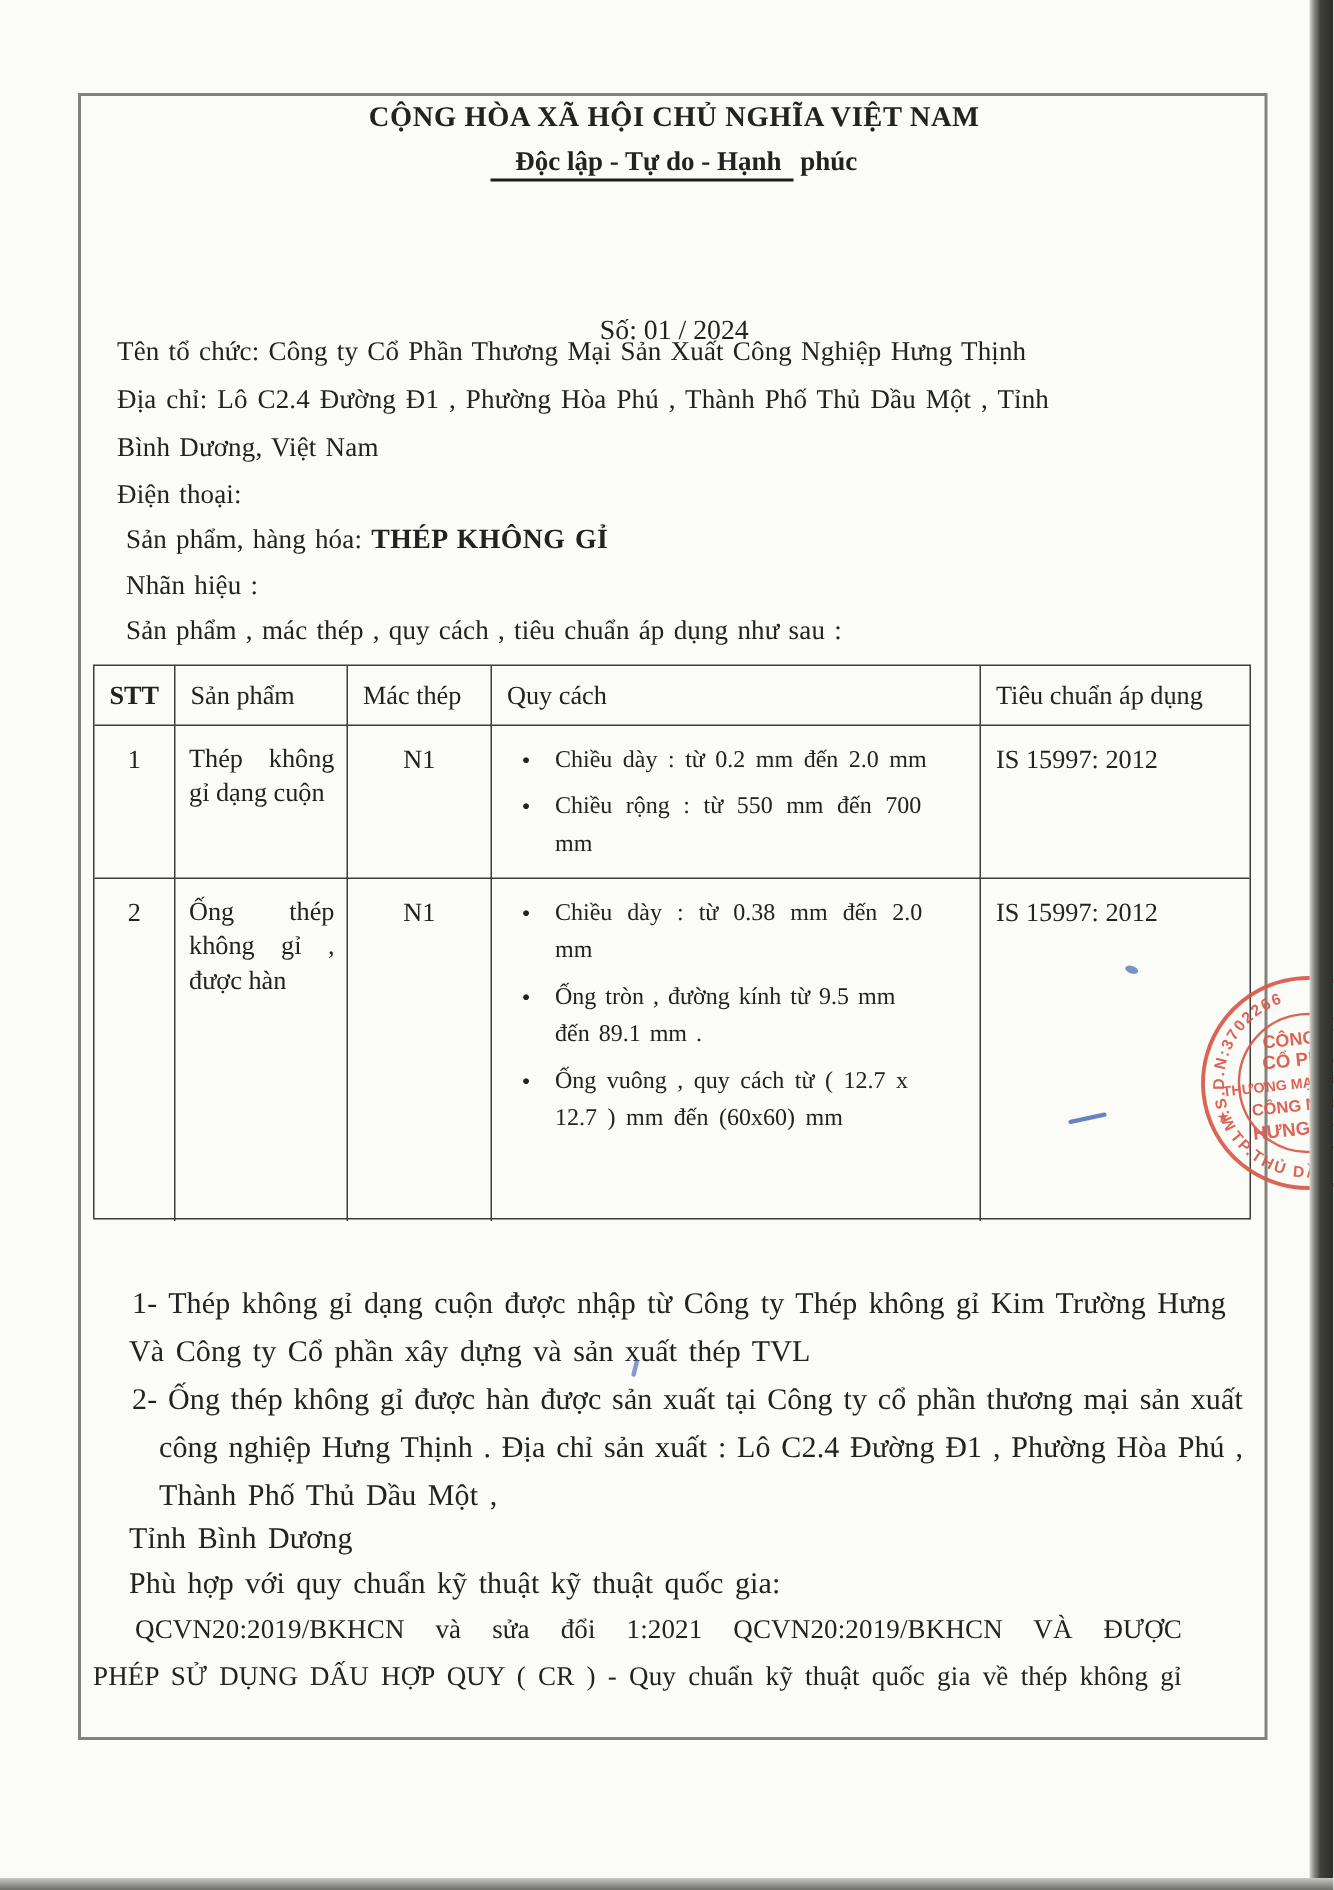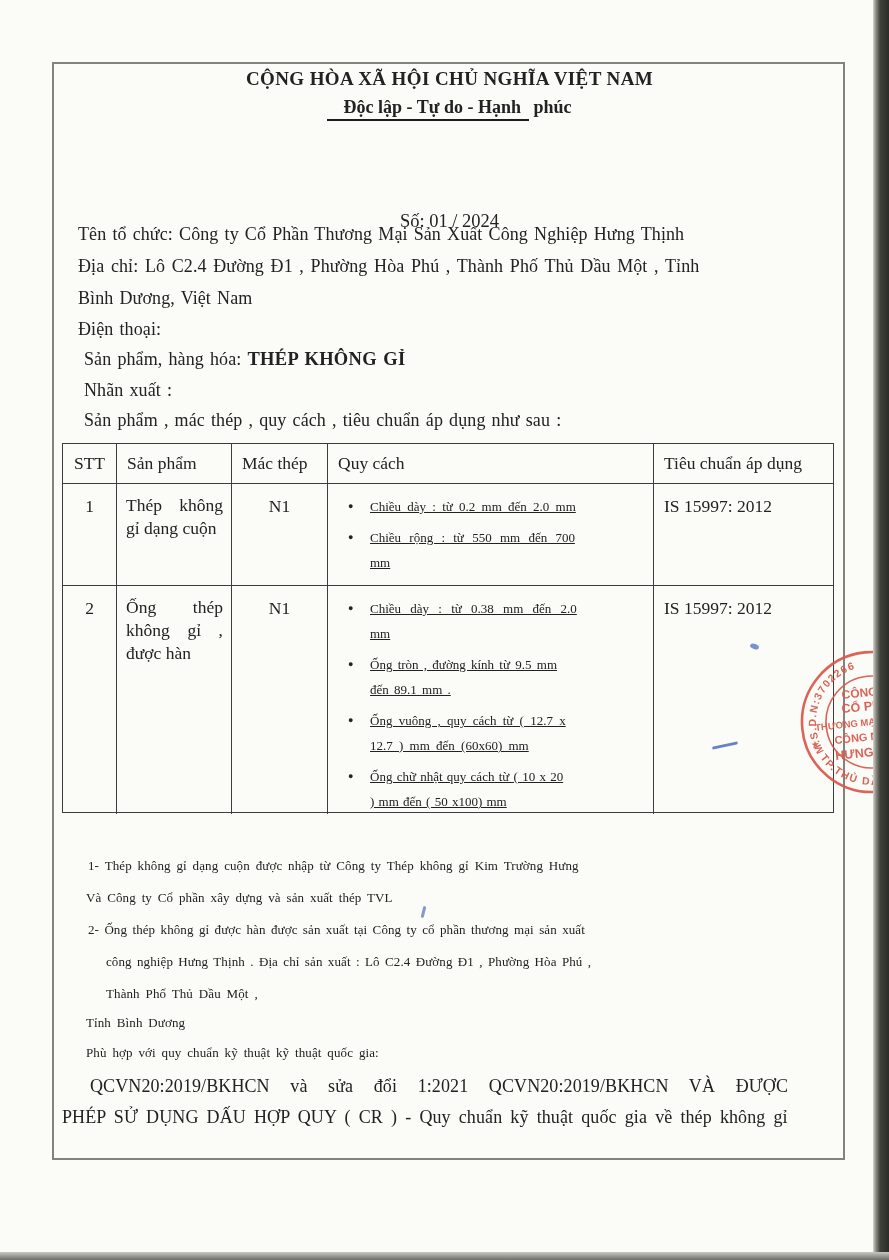--- a/index.html
+++ b/index.html
@@ -51,36 +51,36 @@
     grid-template-rows:40px 102px 228px;
     border:1.5px solid #3d3d3d;
     box-sizing:border-box;
     background:transparent;
     font-size:17.5px;
   }
   .cell{border-right:1.5px solid #3d3d3d;border-bottom:1.5px solid #3d3d3d;box-sizing:border-box;overflow:hidden;}
   .cell.last-col{border-right:none;}
   .cell.last-row{border-bottom:none;}
   .hcell{display:flex;align-items:center;padding-left:10px;}
-  .hcell.c{justify-content:center;padding-left:0;}
+  .hcell.c{justify-content:center;padding-left:0;font-weight:bold;}
   .cell.num{text-align:center;padding-top:12px;}
   .cell.prod{padding:10px 8px 0 9px;text-align:justify;white-space:normal;line-height:23px;}
   .cell.grade{text-align:center;padding-top:12px;}
   .cell.std{padding:12px 4px 0 10px;}
   ul.specs{list-style:none;margin:0;padding:10px 4px 0 12px;}
   ul.specs li{
     position:relative;padding-left:30px;margin-bottom:6px;
-    line-height:25px;font-size:13px;
-    white-space:pre-line;text-align:left;text-decoration:underline;
+    line-height:25px;font-size:16px;
+    white-space:pre-line;text-align:left;
   }
   ul.specs li::before{content:"●";position:absolute;left:8px;top:0;font-size:9px;line-height:25px;}
   .ws2{word-spacing:2px;} .ws3{word-spacing:3px;} .ws5{word-spacing:5px;} .ws6{word-spacing:6px;} .ws1{word-spacing:1px;}
 
   
-  .note{font-size:13px;letter-spacing:.1px;word-spacing:2.5px;}
+  .note{font-size:20px;letter-spacing:.1px;word-spacing:2.5px;}
   .n1l1{left:88px;top:858px;}
   .n1l2{left:86px;top:890px;}
   .n2l1{left:88px;top:922px;word-spacing:2px;}
   .n2l2{left:106px;top:954px;word-spacing:2px;}
   .n2l3{left:106px;top:986px;}
   .prov{left:86px;top:1015px;}
   .conf0{left:86px;top:1045px;}
   .conf1{left:90px;top:1076px;font-size:18px;word-spacing:16px;}
   .conf2{left:62px;top:1107px;font-size:18px;word-spacing:3.5px;}
 
@@ -103,21 +103,21 @@
 
   <div class="abs center-block nat-header">CỘNG HÒA XÃ HỘI CHỦ NGHĨA VIỆT NAM</div>
   <div class="abs center-block motto"><span class="uline">Độc lập - Tự do - Hạnh</span><span> phúc</span></div>
   <div class="abs center-block doc-number">Số: 01 / 2024</div>
 
   <div class="abs bodyline l-org1">Tên tổ chức: Công ty Cổ Phần Thương Mại Sản Xuất Công Nghiệp Hưng Thịnh</div>
   <div class="abs bodyline l-org2">Địa chỉ: Lô C2.4 Đường Đ1 , Phường Hòa Phú , Thành Phố Thủ Dầu Một , Tỉnh</div>
   <div class="abs bodyline l-org3">Bình Dương, Việt Nam</div>
   <div class="abs bodyline l-phone">Điện thoại:</div>
   <div class="abs bodyline l-prod"><span>Sản phẩm, hàng hóa: </span><b>THÉP KHÔNG GỈ</b></div>
-  <div class="abs bodyline l-brand">Nhãn xuất :</div>
+  <div class="abs bodyline l-brand">Nhãn hiệu :</div>
   <div class="abs bodyline l-intro">Sản phẩm , mác thép , quy cách , tiêu chuẩn áp dụng như sau :</div>
 
   <div class="doc-table">
 
     <div class="cell hcell c">STT</div>
     <div class="cell hcell">Sản phẩm</div>
     <div class="cell hcell">Mác thép</div>
     <div class="cell hcell">Quy cách</div>
     <div class="cell hcell last-col">Tiêu chuẩn áp dụng</div>
 
@@ -137,22 +137,20 @@
     <div class="cell prod last-row">Ống thép không gỉ , được hàn</div>
     <div class="cell grade last-row">N1</div>
     <div class="cell last-row">
       <ul class="specs">
         <li class="ws6">Chiều dày : từ 0.38 mm đến 2.0
 mm</li>
         <li class="ws2">Ống tròn , đường kính từ 9.5 mm
 đến 89.1 mm .</li>
         <li class="ws3">Ống vuông , quy cách từ ( 12.7 x
 12.7 ) mm đến (60x60) mm</li>
-        <li class="ws1">Ống chữ nhật quy cách từ ( 10 x 20
-) mm đến ( 50 x100) mm</li>
       </ul>
     </div>
     <div class="cell std last-col last-row">IS 15997: 2012</div>
   </div>
 
   <div class="abs note n1l1">1-  Thép không gỉ dạng cuộn được nhập từ Công ty Thép không gỉ Kim Trường Hưng</div>
   <div class="abs note n1l2">Và Công ty Cổ phần xây dựng và sản xuất thép TVL</div>
   <div class="abs note n2l1">2-  Ống thép không gỉ được hàn được sản xuất tại Công ty cổ phần thương mại sản xuất</div>
   <div class="abs note n2l2">công nghiệp Hưng Thịnh . Địa chỉ sản xuất : Lô C2.4 Đường Đ1 , Phường Hòa Phú ,</div>
   <div class="abs note n2l3">Thành Phố Thủ Dầu Một ,</div>

